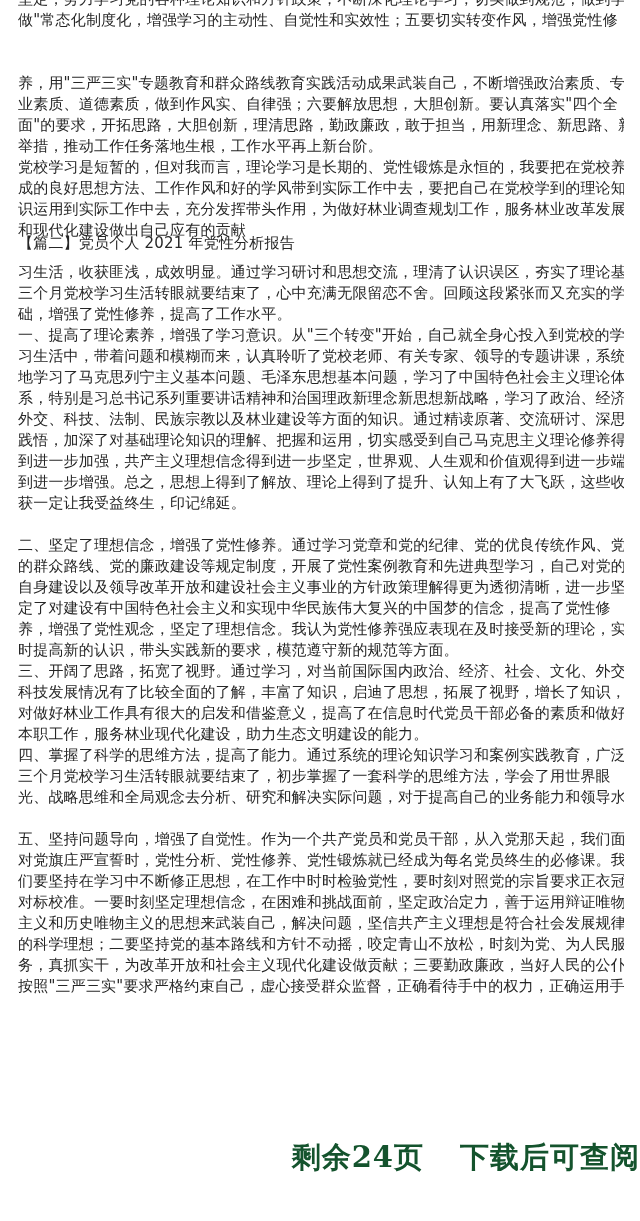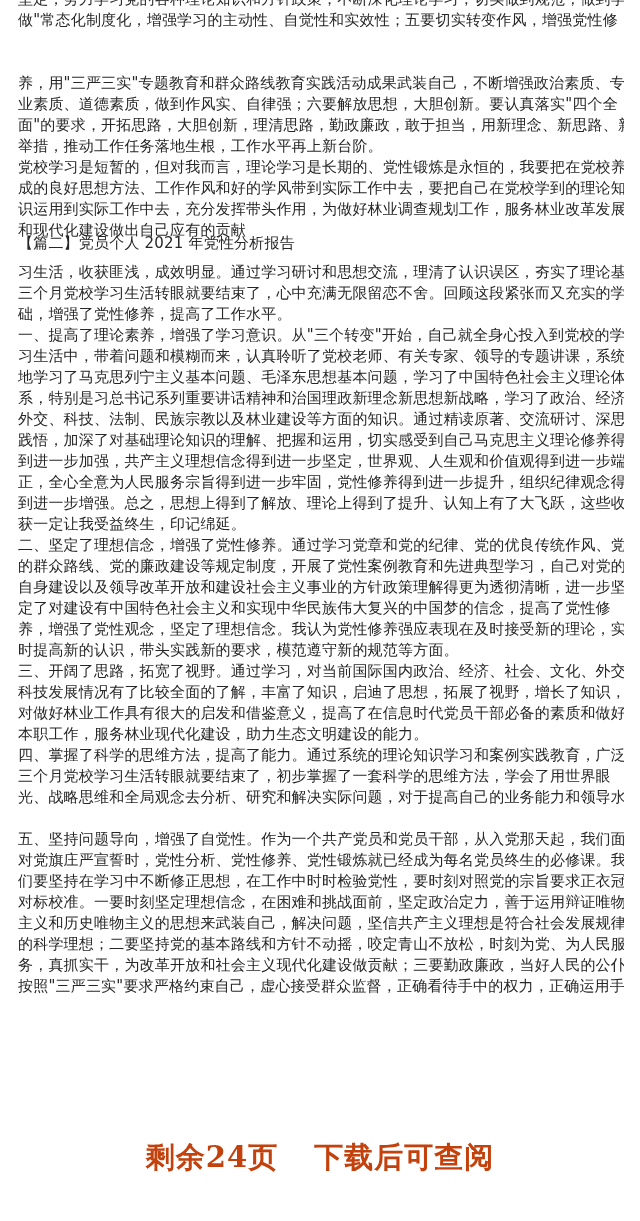--- a/index.html
+++ b/index.html
@@ -42,24 +42,24 @@
       width: 606px;
     }
     .heading {
       letter-spacing: 0.2px;
     }
     .footer-banner {
       position: absolute;
       left: 0;
       top: 1138px;
       width: 640px;
-      text-align: center;
+      text-align: right;
       font-size: 29px;
       font-weight: bold;
-      color: #c2410c;
+      color: #14532d;
       letter-spacing: 1px;
       font-family: "DejaVu Serif", "Liberation Serif", serif;
     }
     .footer-banner span {
       display: inline-block;
     }
     .footer-banner .gap {
       width: 36px;
     }
   </style>
@@ -100,21 +100,20 @@
   </div>
 
   <div class="block" style="top:325px;">
     <div class="line">一、提高了理论素养，增强了学习意识。从"三个转变"开始，自己就全身心投入到党校的学</div>
     <div class="line">习生活中，带着问题和模糊而来，认真聆听了党校老师、有关专家、领导的专题讲课，系统</div>
     <div class="line">地学习了马克思列宁主义基本问题、毛泽东思想基本问题，学习了中国特色社会主义理论体</div>
     <div class="line">系，特别是习总书记系列重要讲话精神和治国理政新理念新思想新战略，学习了政治、经济、</div>
     <div class="line">外交、科技、法制、民族宗教以及林业建设等方面的知识。通过精读原著、交流研讨、深思</div>
     <div class="line">践悟，加深了对基础理论知识的理解、把握和运用，切实感受到自己马克思主义理论修养得</div>
     <div class="line">到进一步加强，共产主义理想信念得到进一步坚定，世界观、人生观和价值观得到进一步端</div>
-    <div class="line">正，全心全意为人民服务宗旨得到进一步牢固，党性修养得到进一步提升，组织纪律观念得</div>
     <div class="line">到进一步增强。总之，思想上得到了解放、理论上得到了提升、认知上有了大飞跃，这些收</div>
     <div class="line">获一定让我受益终生，印记绵延。</div>
   </div>
 
   <div class="block" style="top:535px;">
     <div class="line">二、坚定了理想信念，增强了党性修养。通过学习党章和党的纪律、党的优良传统作风、党</div>
     <div class="line">的群众路线、党的廉政建设等规定制度，开展了党性案例教育和先进典型学习，自己对党的</div>
     <div class="line">自身建设以及领导改革开放和建设社会主义事业的方针政策理解得更为透彻清晰，进一步坚</div>
     <div class="line">定了对建设有中国特色社会主义和实现中华民族伟大复兴的中国梦的信念，提高了党性修</div>
     <div class="line">养，增强了党性观念，坚定了理想信念。我认为党性修养强应表现在及时接受新的理论，实</div>

